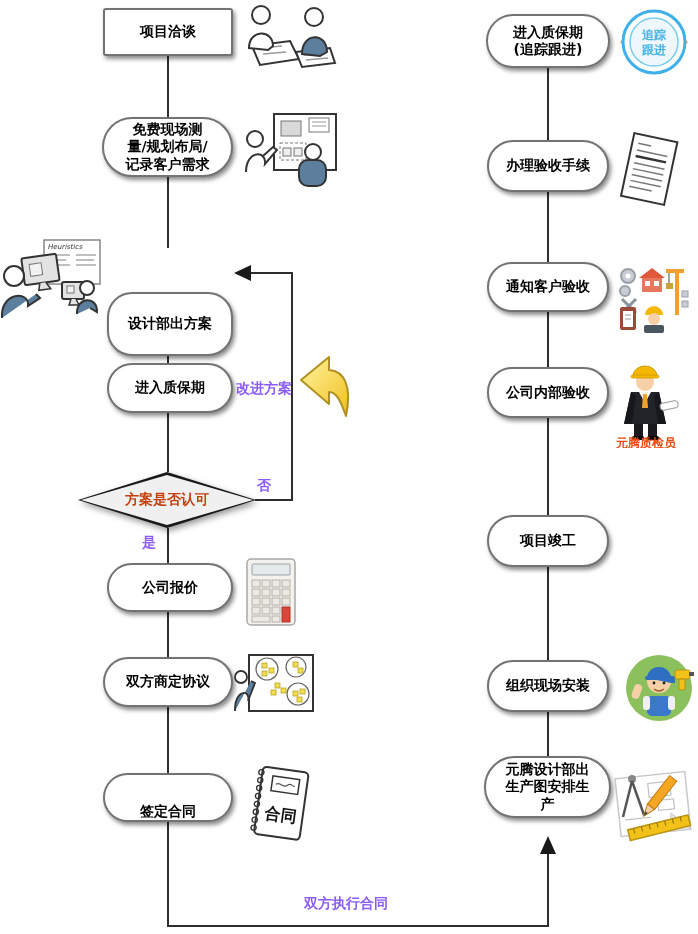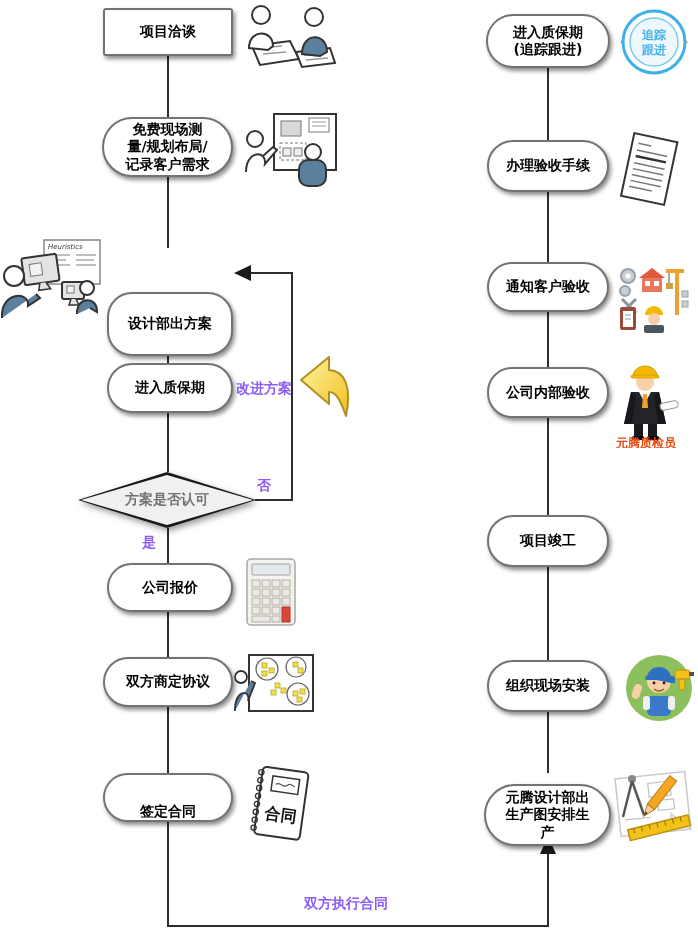--- a/index.html
+++ b/index.html
@@ -17,30 +17,30 @@
   .nl4{left:107px;top:363px;width:126px;height:50px;border-radius:25px;}
   .nl5{left:107px;top:563px;width:126px;height:49px;border-radius:25px;text-align:center;}
   .nl6{left:103px;top:657px;width:130px;height:50px;border-radius:25px;}
   .nl7{left:103px;top:773px;width:130px;height:49px;border-radius:25px;align-items:flex-end;}
   .nr1{left:486px;top:14px;width:124px;height:54px;border-radius:27px;}
   .nr2{left:487px;top:140px;width:122px;height:52px;border-radius:26px;}
   .nr3{left:487px;top:262px;width:122px;height:50px;border-radius:25px;}
   .nr4{left:487px;top:367px;width:122px;height:51px;border-radius:25px;}
   .nr5{left:487px;top:515px;width:122px;height:52px;border-radius:26px;}
   .nr6{left:487px;top:660px;width:122px;height:52px;border-radius:26px;}
-  .nr7{left:484px;top:784px;width:127px;height:62px;border-radius:31px;}
+  .nr7{left:484px;top:756px;width:127px;height:62px;border-radius:31px;}
   
   .diamond-wrap{position:absolute;left:78px;top:472px;width:178px;height:56px;z-index:2;}
   .dshadow{position:absolute;inset:0;filter:drop-shadow(2px 3px 3px rgba(0,0,0,.4));}
   .dborder{position:absolute;inset:0;background:#1a1a1a;
            clip-path:polygon(50% 0,100% 50%,50% 100%,0 50%);}
   .dfill{position:absolute;inset:3px;background:#f0f0f0;
          clip-path:polygon(50% 0,100% 50%,50% 100%,0 50%);}
   .dlabel{position:absolute;inset:0;display:flex;align-items:center;justify-content:center;
-          font-size:14px;font-weight:bold;color:#737373;}
+          font-size:14px;font-weight:bold;color:#c2410c;}
   .elbl{position:absolute;z-index:3;font-size:14px;font-weight:bold;color:#8b5cf6;white-space:nowrap;}
   #lbl-no{left:257px;top:477px;}
   #lbl-yes{left:142px;top:534px;}
   #lbl-improve{left:236px;top:380px;}
   #lbl-execute{left:304px;top:895px;}
   .ic{position:absolute;z-index:2;}
   .ic svg{display:block;width:100%;height:100%;}
   svg text{font-family:"DejaVu Sans","Liberation Sans",sans-serif;}
   #ic-negotiation{left:238px;top:4px;width:100px;height:68px;}
   #ic-presentation{left:243px;top:110px;width:97px;height:78px;}

